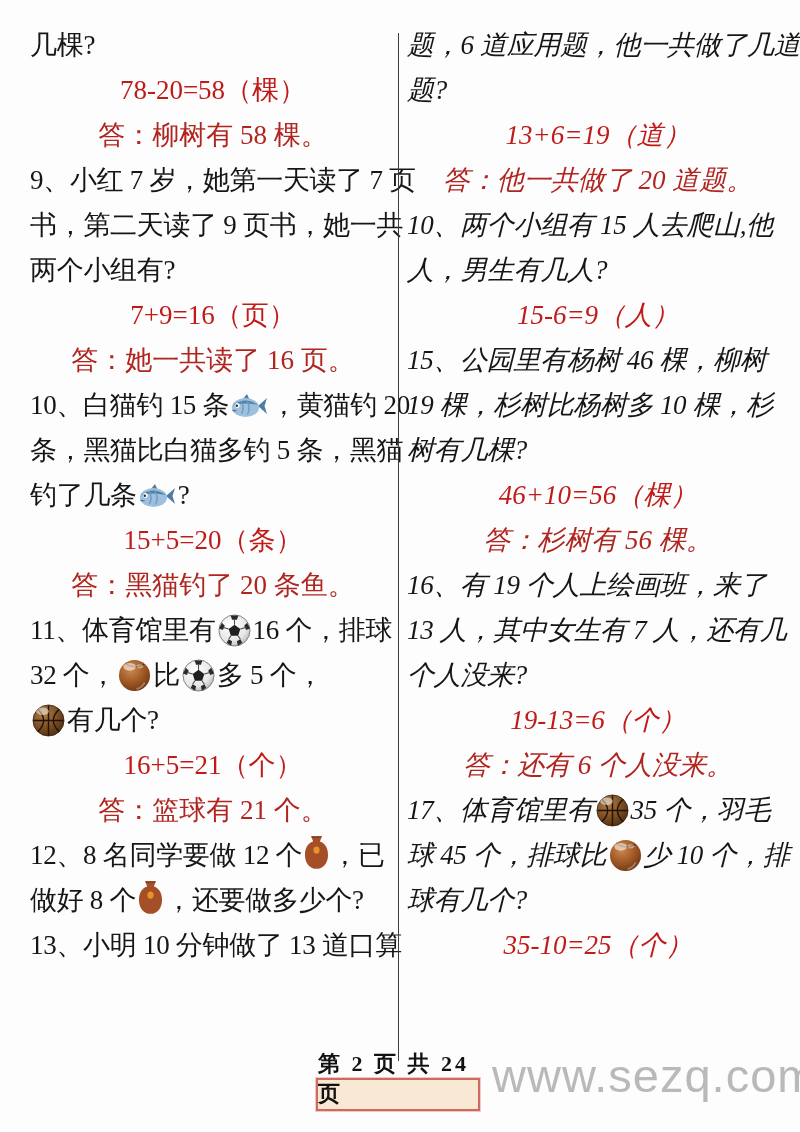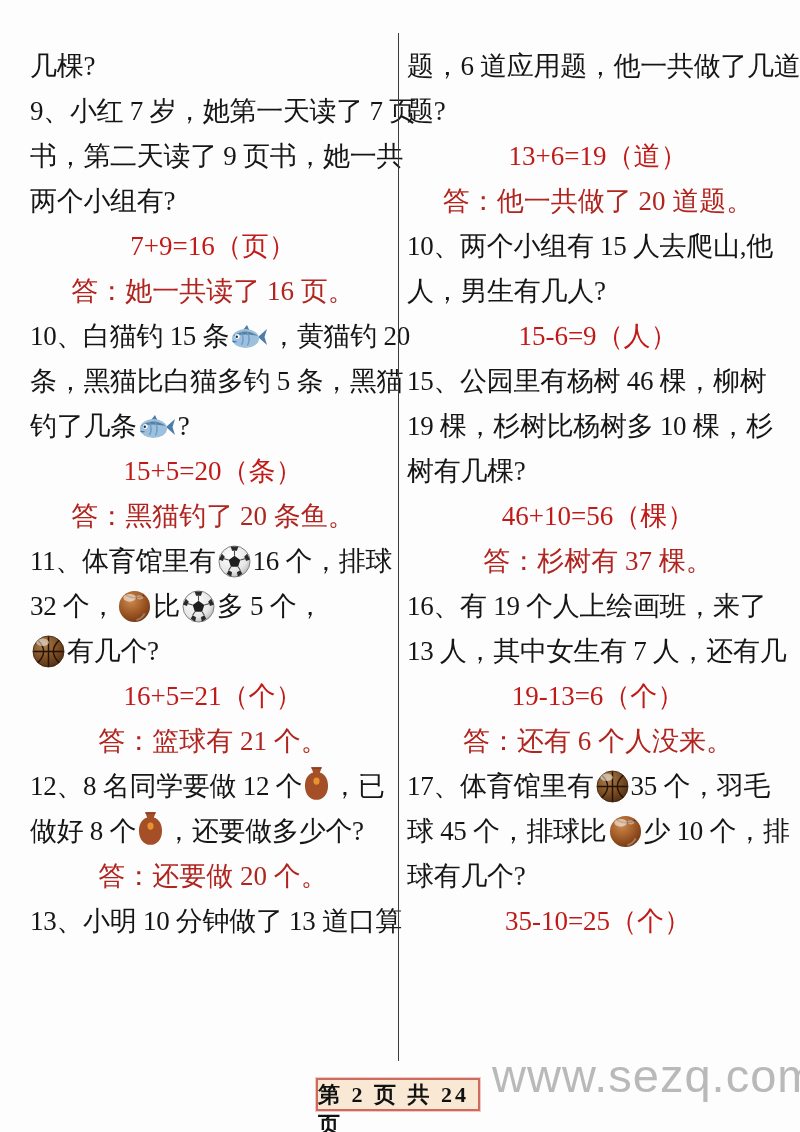--- a/index.html
+++ b/index.html
@@ -2,51 +2,53 @@
 <html><head>
 <meta charset="utf-8">
 <style>
   html,body{margin:0;padding:0;}
   body{
     width:800px;height:1132px;position:relative;overflow:hidden;
     background:#fdfdfd;
     font-family:"Liberation Serif","DejaVu Serif",serif;
     color:var(--text-black,#161616);
   }
-  .col{position:absolute;top:44px;}
+  .col{position:absolute;top:23px;}
   .col-left{left:30px;width:366px;}
-  .col-right{left:407px;width:382px;}
+  .col-right{left:407px;width:382px;font-style:italic;}
   .line{height:45px;line-height:45px;font-size:27px;white-space:nowrap;letter-spacing:-0.3px;}
   .line.equation{text-align:center;color:var(--eq-red,#c01b18);letter-spacing:0;}
   .line.answer{text-align:center;color:var(--ans-red,#b0251f);letter-spacing:0;}
   .divider{position:absolute;left:398px;top:33px;width:1px;height:1028px;background:var(--divider,#3c3c3c);}
   .icon{display:inline-block;vertical-align:middle;margin:0 2px 4px 2px;}
   .icon svg{display:block;}
   .icon-vase{margin-bottom:10px;}
   .footer-box{
     position:absolute;left:316px;top:1078px;width:164px;height:33px;box-sizing:border-box;
     background:var(--footer-bg,#f8e8d4);
     border:2px solid var(--footer-border,#cf6a5f);
     box-shadow:0 0 0 1px #f2c9c2;
-    display:flex;align-items:flex-start;justify-content:center;
+    display:flex;align-items:flex-end;justify-content:center;
     font-size:22px;font-weight:bold;letter-spacing:3px;color:#111;
   }
   .watermark{
     position:absolute;left:492px;top:1048px;
     font-family:"Liberation Sans","DejaVu Sans",sans-serif;
     font-size:47px;letter-spacing:1px;
     color:var(--wm-gray,#b9b9b9);
   }
 </style>
 </head>
 <body style="--eq-red: #c01b18; --ans-red: #b0251f; --text-black: #161616; --divider: #3c3c3c; --footer-bg: #f8e8d4; --footer-border: #cf6a5f; --wm-gray: #b9b9b9;">
 
 <div>
   <div class="col col-left" id="col-left">
       <div class="line question">几棵?</div>
+      <div class="line equation">78-20=58（棵）</div>
+      <div class="line answer">答：柳树有 58 棵。</div>
       <div class="line question">9、小红 7 岁，她第一天读了 7 页</div>
       <div class="line question">书，第二天读了 9 页书，她一共</div>
       <div class="line question">两个小组有?</div>
       <div class="line equation">7+9=16（页）</div>
       <div class="line answer">答：她一共读了 16 页。</div>
       <div class="line question">10、白猫钓 15 条<span class="icon icon-fish"><svg width="37" height="26" viewBox="0 0 37 26">
             <path d="M27 13 L36 5 L33.5 13 L36 21 Z" fill="#4d7ca8"></path>
             <path d="M12 6 L16 1 L18.5 6.5 Z" fill="#4d7ca8"></path>
             <ellipse cx="14.5" cy="14.5" rx="13.5" ry="9.5" fill="#9cc0de"></ellipse>
             <path d="M2 12 Q14 3 27 12 Q14 9 2 12 Z" fill="#54819f"></path>
@@ -134,39 +136,39 @@
       <div class="line question">12、8 名同学要做 12 个<span class="icon icon-vase"><svg width="25" height="35" viewBox="0 0 26 36">
             <path d="M7.5 1 H18.5 L16.5 6.5 C22.5 8.5 25 14 25 20.5 C25 29.5 19.5 35 13 35 C6.5 35 1 29.5 1 20.5 C1 14 3.5 8.5 9.5 6.5 Z" fill="#a44f28"></path>
             <path d="M7.5 1 H18.5 L17.8 3 H8.2 Z" fill="#8d3f1e"></path>
             <ellipse cx="13" cy="15.5" rx="3.2" ry="3.8" fill="#e9922d"></ellipse>
           </svg></span>，已</div>
       <div class="line question">做好 8 个<span class="icon icon-vase"><svg width="25" height="35" viewBox="0 0 26 36">
             <path d="M7.5 1 H18.5 L16.5 6.5 C22.5 8.5 25 14 25 20.5 C25 29.5 19.5 35 13 35 C6.5 35 1 29.5 1 20.5 C1 14 3.5 8.5 9.5 6.5 Z" fill="#a44f28"></path>
             <path d="M7.5 1 H18.5 L17.8 3 H8.2 Z" fill="#8d3f1e"></path>
             <ellipse cx="13" cy="15.5" rx="3.2" ry="3.8" fill="#e9922d"></ellipse>
           </svg></span>，还要做多少个?</div>
-      <div class="line answer">答：还要做 20 个。</div>
       <div class="line question">13、小明 10 分钟做了 13 道口算</div>
     </div>
   <div class="divider"></div>
   <div class="col col-right" id="col-right">
       <div class="line question">题，6 道应用题，他一共做了几道</div>
       <div class="line question">题?</div>
       <div class="line equation">13+6=19（道）</div>
       <div class="line answer">答：他一共做了 20 道题。</div>
       <div class="line question">10、两个小组有 15 人去爬山,他</div>
       <div class="line question">人，男生有几人?</div>
       <div class="line equation">15-6=9（人）</div>
       <div class="line question">15、公园里有杨树 46 棵，柳树</div>
       <div class="line question">19 棵，杉树比杨树多 10 棵，杉</div>
       <div class="line question">树有几棵?</div>
       <div class="line equation">46+10=56（棵）</div>
-      <div class="line answer">答：杉树有 37 棵。</div>
+      <div class="line answer">答：杉树有 56 棵。</div>
       <div class="line question">16、有 19 个人上绘画班，来了</div>
       <div class="line question">13 人，其中女生有 7 人，还有几</div>
+      <div class="line question">个人没来?</div>
       <div class="line equation">19-13=6（个）</div>
       <div class="line answer">答：还有 6 个人没来。</div>
       <div class="line question">17、体育馆里有<span class="icon icon-basketball"><svg width="33" height="33" viewBox="0 0 34 34">
             <defs>
               <radialGradient id="gbb" cx="35%" cy="28%" r="80%">
                 <stop offset="0" stop-color="#b08048"></stop>
                 <stop offset="0.55" stop-color="#7d4f24"></stop>
                 <stop offset="1" stop-color="#4e2c10"></stop>
               </radialGradient>
             </defs>

